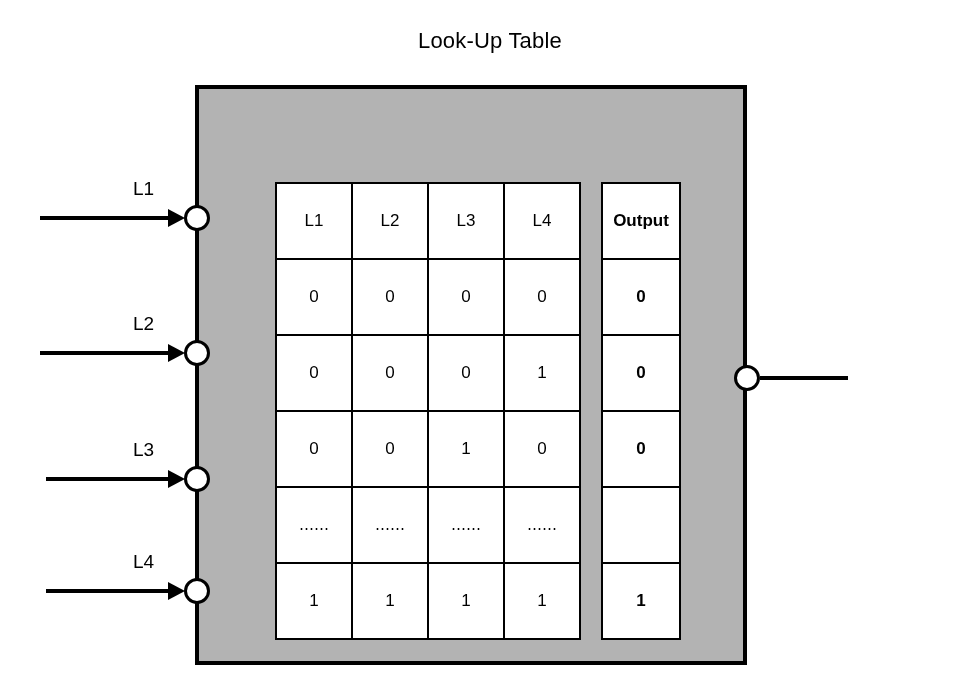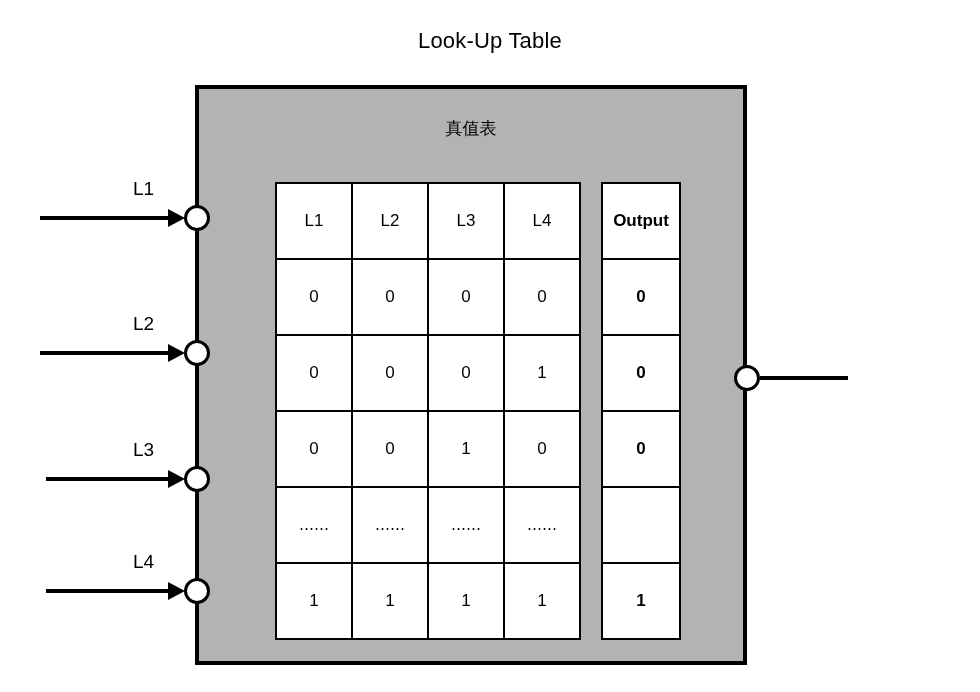--- a/index.html
+++ b/index.html
@@ -152,21 +152,20 @@
   }
 </style>
 </head>
 <body>
 
 <div id="canvas">
 
   <div class="diagram-title">Look-Up Table</div>
 
   <div class="lut-box"></div>
-  <div class="lut-subtitle">真值表</div>
 
   <table class="truth-table">
     <tbody>
       <tr>
         <td>L1</td>
         <td>L2</td>
         <td>L3</td>
         <td>L4</td>
       </tr>
       <tr>

